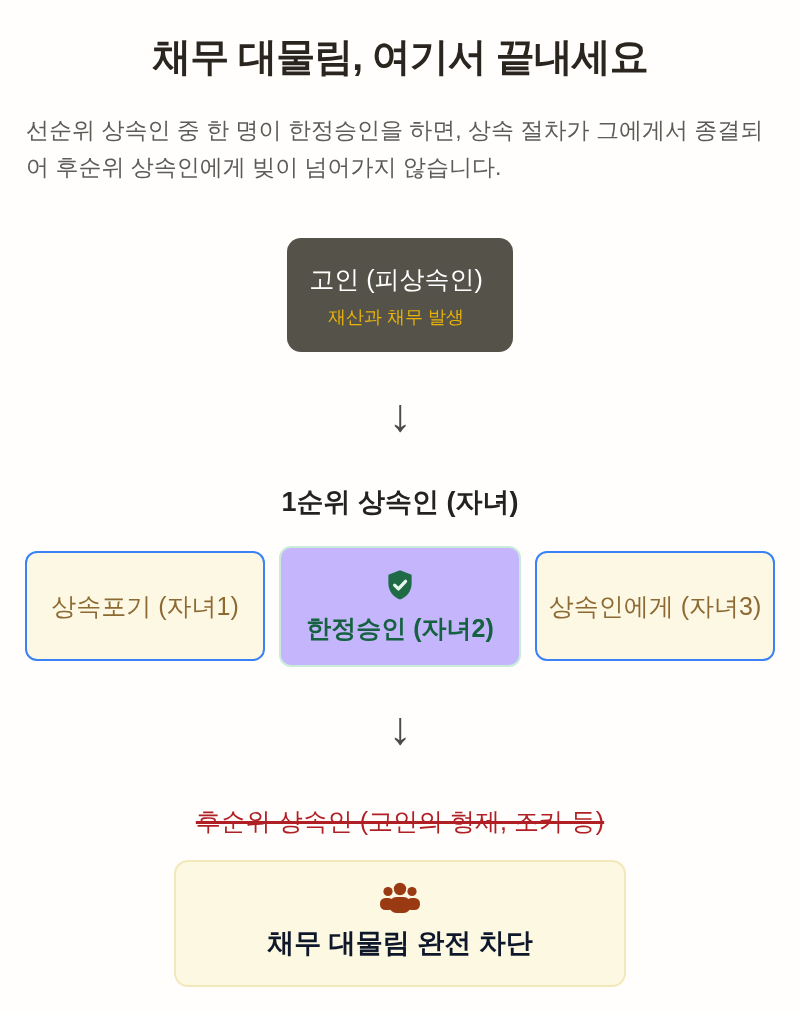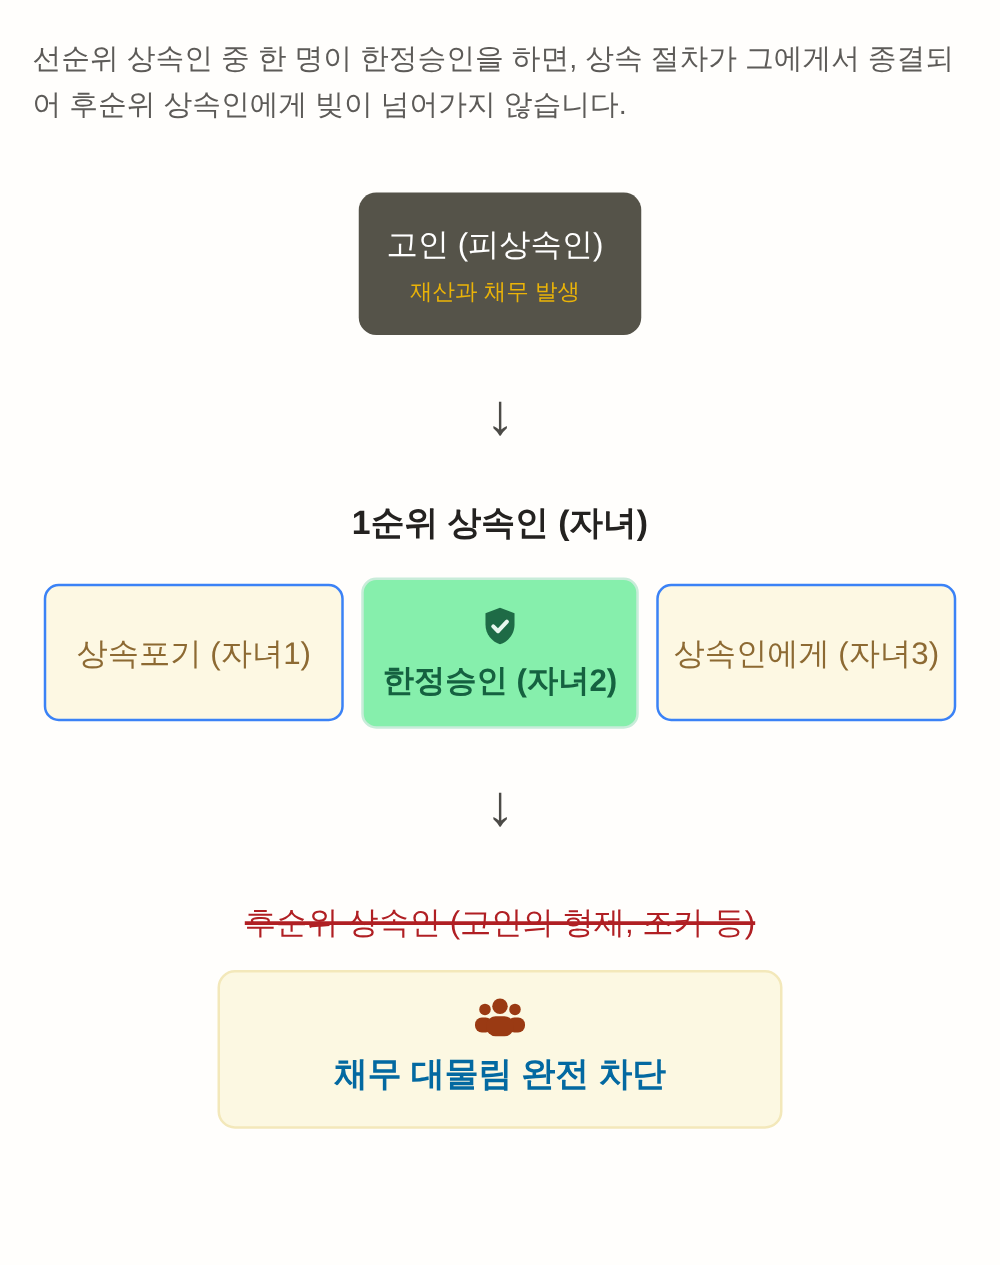--- a/index.html
+++ b/index.html
@@ -88,23 +88,23 @@
     height: 110px;
     background: #fdf8e3;
     border: 2px solid #3b82f6;
   }
   .child-box.renounce .child-label {
     font-size: 25px;
     font-weight: 400;
     color: #8d6a33;
   }
   .child-box.accepted {
-    width: 222px;
+    width: 242px;
     height: 121px;
-    background: #86efac;
+    background: #c4b5fd;
     border: 2px solid #c8ecd9;
     gap: 10px;
   }
   .child-box.accepted .child-label {
     font-size: 25px;
     font-weight: 700;
     color: #156140;
   }
   .shield-icon { width: 34px; height: 34px; display: block; }
   .blocked-heirs {
@@ -125,28 +125,29 @@
     padding: 19px 20px 24px 20px;
     display: flex;
     flex-direction: column;
     align-items: center;
     gap: 10px;
   }
   .people-icon { width: 44px; height: 34px; display: block; }
   .result-label {
     font-size: 27px;
     font-weight: 700;
-    color: #0369a1;
+    color: #0f172a;
   }
 </style>
 </head>
 <body>
 
 <div class="page">
 
+  <h1 class="page-title">채무 대물림, 여기서 끝내세요</h1>
 
   <p class="page-subtitle">선순위 상속인 중 한 명이 한정승인을 하면, 상속 절차가 그에게서 종결되어 후순위 상속인에게 빚이 넘어가지 않습니다.</p>
 
   <div class="deceased-box">
     <div class="deceased-title">고인 (피상속인)</div>
     <div class="deceased-subtitle">재산과 채무 발생</div>
   </div>
 
   <div class="flow-arrow arrow-1">↓</div>
 

